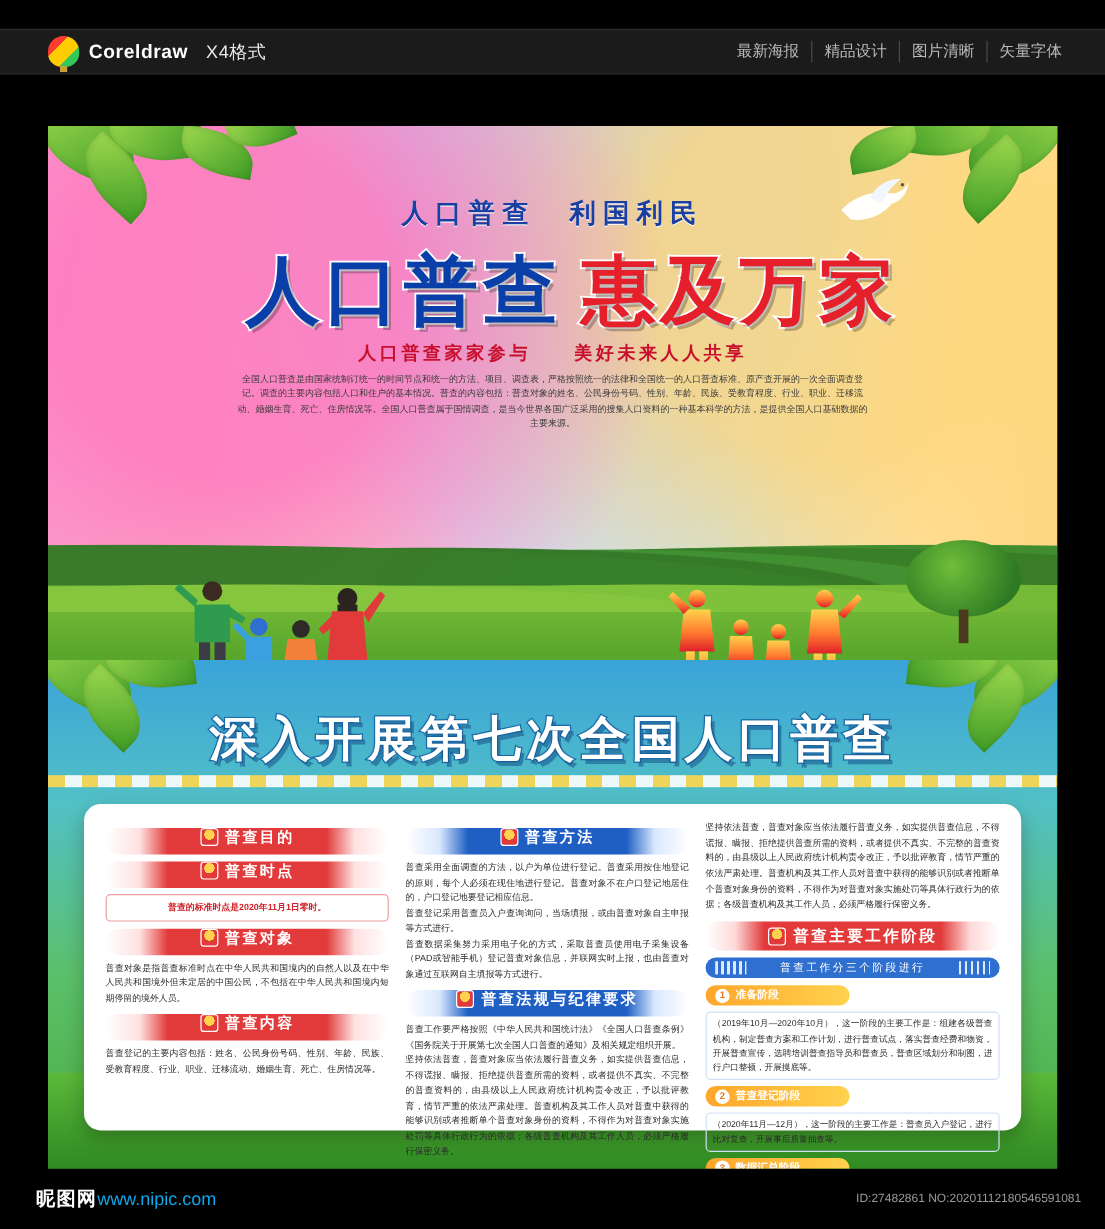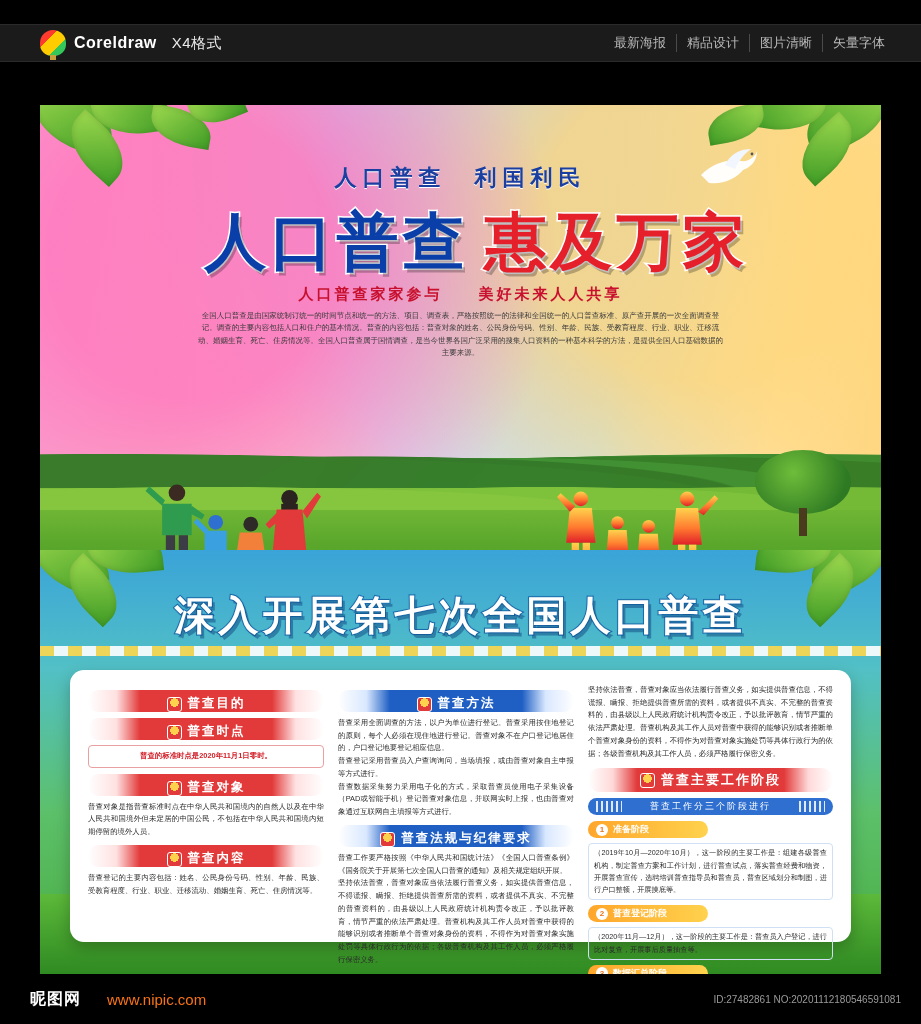--- a/index.html
+++ b/index.html
@@ -158,21 +158,21 @@
     position:absolute; left:30px; top:120px; width:781px; height:272px;
     background:#fff; border-radius:14px; box-shadow:0 6px 16px rgba(0,0,0,.25);
     padding:14px 18px; display:flex; gap:14px;
   }
   .col { flex:1; min-width:0; }
   .col.c1 { flex: 0 0 236px; }
   .col.c2 { flex: 0 0 236px; }
   .col.c3 { flex: 1 1 auto; }
 
   .sec-title {
-    display:flex; align-items:flex-end; justify-content:center; gap:6px;
+    display:flex; align-items:flex-start; justify-content:center; gap:6px;
     height:22px; border-radius:11px; margin: 6px 0 5px;
     background: linear-gradient(90deg,#ffffff 0%, #ffe1e1 12%, #e23a3a 22%, #e23a3a 78%, #ffe1e1 88%, #ffffff 100%);
     color:#fff; font-size:12.5px; font-weight:bold; letter-spacing:2px;
   }
   .sec-title.blue {
     background: linear-gradient(90deg,#ffffff 0%, #d9e8ff 12%, #1f5fc4 22%, #1f5fc4 78%, #d9e8ff 88%, #ffffff 100%);
   }
   .badge-ico{
     width:15px; height:15px; border-radius:3px;
     background: radial-gradient(circle at 50% 35%, #ffd24d 0 40%, #e23a3a 41%);
@@ -217,21 +217,21 @@
   }
 
   
   .footer {
     position:absolute; left:0; bottom:0; width:921px; height:50px; background:#000;
     display:flex; align-items:center;
   }
   .logo-badge {
     margin-left:30px; color:#fff; font-size:16px; font-weight:bold; letter-spacing:1px;
   }
-  .logo-url { color:#f97316; font-size:15px; margin-left:26px; }
+  .logo-url { color:#0ea5e9; font-size:15px; margin-left:0; }
   .footer-id { margin-left:auto; margin-right:20px; color:#9a9a9a; font-size:10px; }
 </style>
 </head>
 <body>
 
 <div class="page">
 
   <div class="topbar">
     <div class="balloon"></div>
     <div class="app-title">

